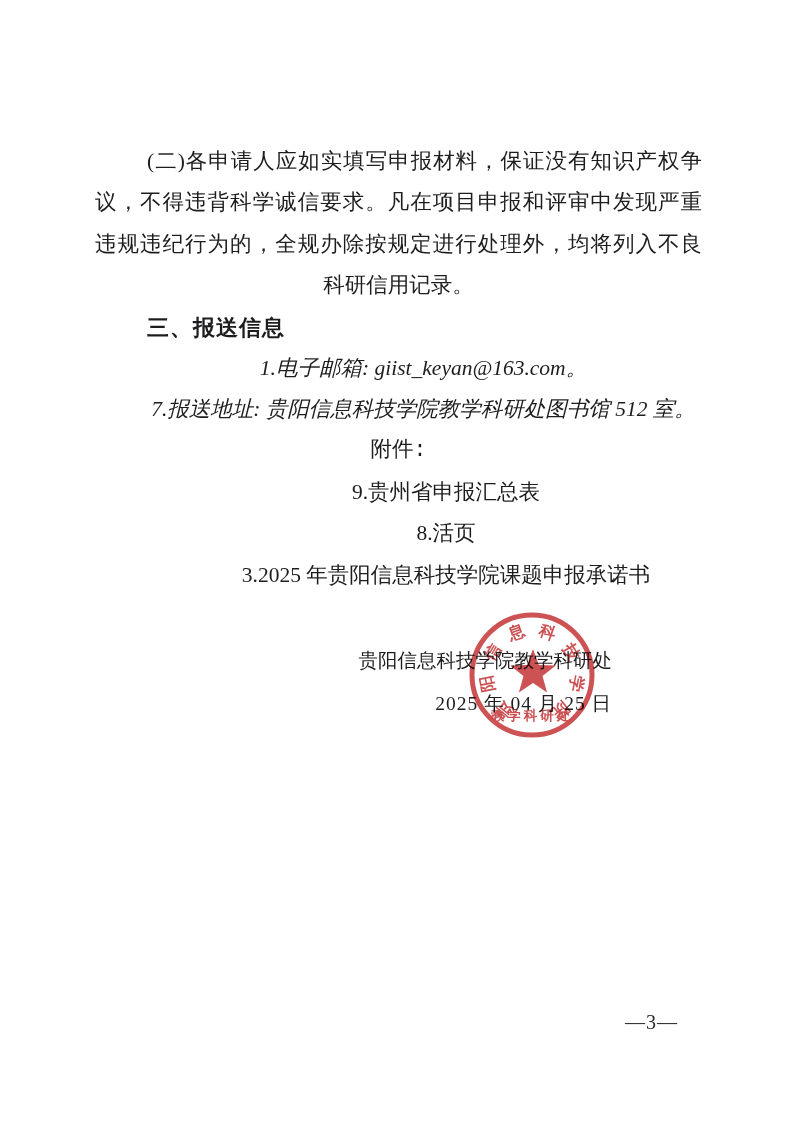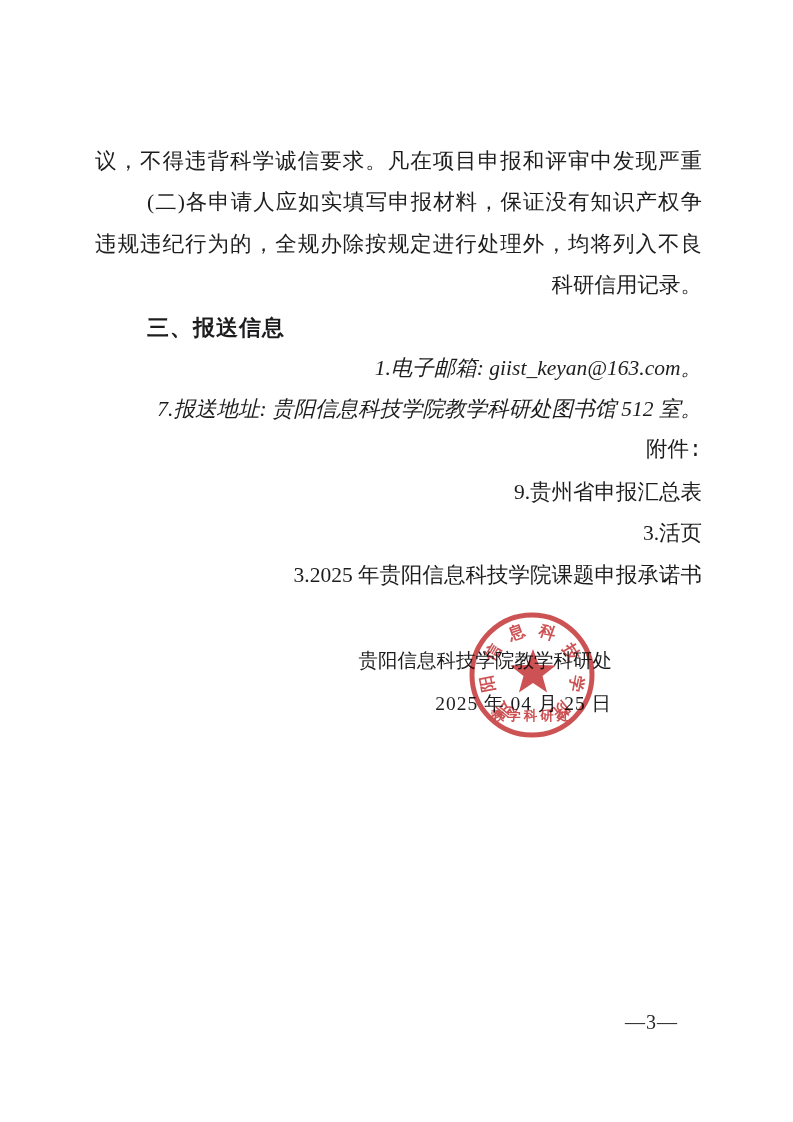--- a/index.html
+++ b/index.html
@@ -23,21 +23,21 @@
     width: 607px;
     font-size: 21.5px;
     line-height: 41.4px;
   }
   .jline {
     text-align: justify;
     text-align-last: justify;
     white-space: nowrap;
   }
   .jline.indent { padding-left: 52px; }
-  .plainline { text-align: right; }
+  .plainline { text-align: center; }
   .heading {
     font-family: "Liberation Sans", "DejaVu Sans", sans-serif;
     font-weight: bold;
     font-size: 22px;
     padding-left: 52px;
     line-height: 40px;
     margin: 1px 0 0 0;
     letter-spacing: 1px;
   }
   .item { padding-left: 50px; font-style: italic; }
@@ -76,33 +76,33 @@
     color: #2a2a2a;
     letter-spacing: 1px;
   }
 </style>
 </head>
 <body>
 
 <div class="page">
 
   <div class="content">
+    <div class="jline indent">(二)各申请人应如实填写申报材料，保证没有知识产权争</div>
     <div class="jline">议，不得违背科学诚信要求。凡在项目申报和评审中发现严重</div>
-    <div class="jline indent">(二)各申请人应如实填写申报材料，保证没有知识产权争</div>
     <div class="jline">违规违纪行为的，全规办除按规定进行处理外，均将列入不良</div>
     <div class="plainline">科研信用记录。</div>
 
     <div class="heading">三、报送信息</div>
 
     <div class="plainline item">1.电子邮箱: giist_keyan@163.com。</div>
     <div class="plainline item">7.报送地址: 贵阳信息科技学院教学科研处图书馆 512 室。</div>
 
     <div class="plainline attach-label">附件:</div>
     <div class="plainline attach-item">9.贵州省申报汇总表</div>
-    <div class="plainline attach-item">3.活页</div>
+    <div class="plainline attach-item">8.活页</div>
     <div class="plainline attach-item">3.2025 年贵阳信息科技学院课题申报承诺书</div>
   </div>
 
   <div class="signature-block">
     <div class="sig-org">贵阳信息科技学院教学科研处</div>
     <div class="sig-date">2025 年 04 月 25 日</div>
   </div>
 
   <svg class="stamp" width="132" height="132" viewBox="0 0 132 132">
     <circle cx="66" cy="66" r="60" fill="none" stroke-width="5" stroke="#c53a3c"></circle>

